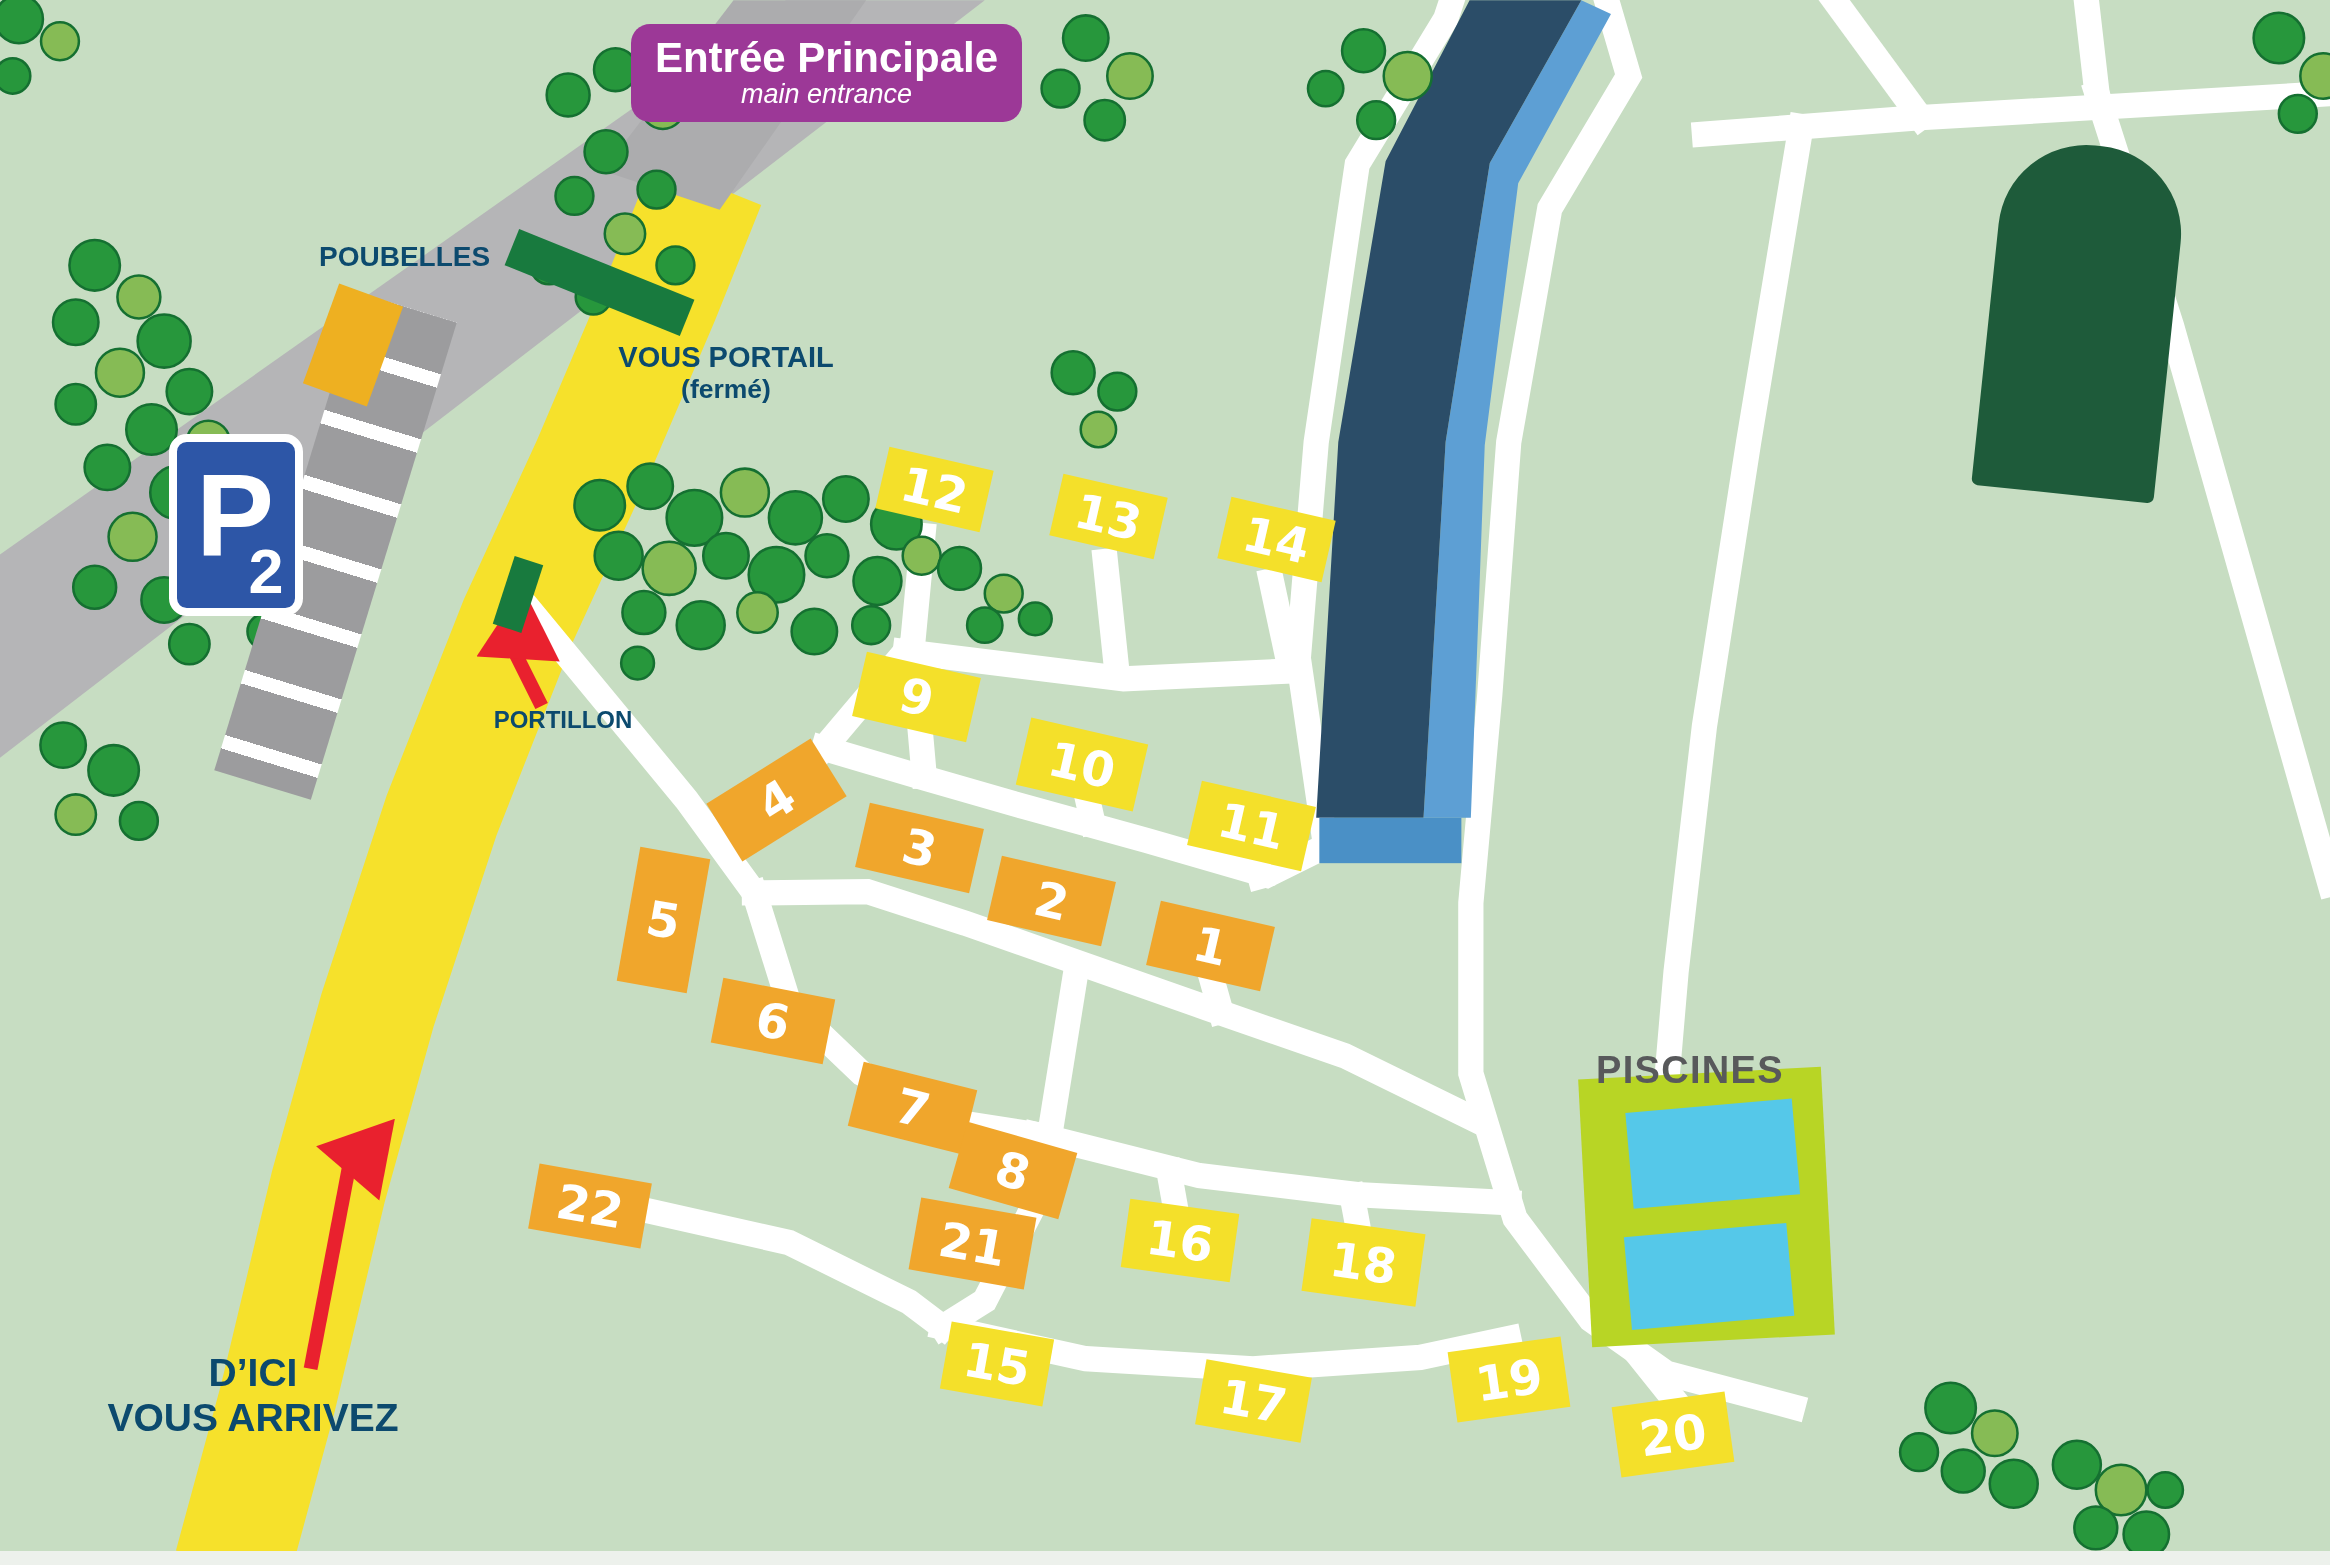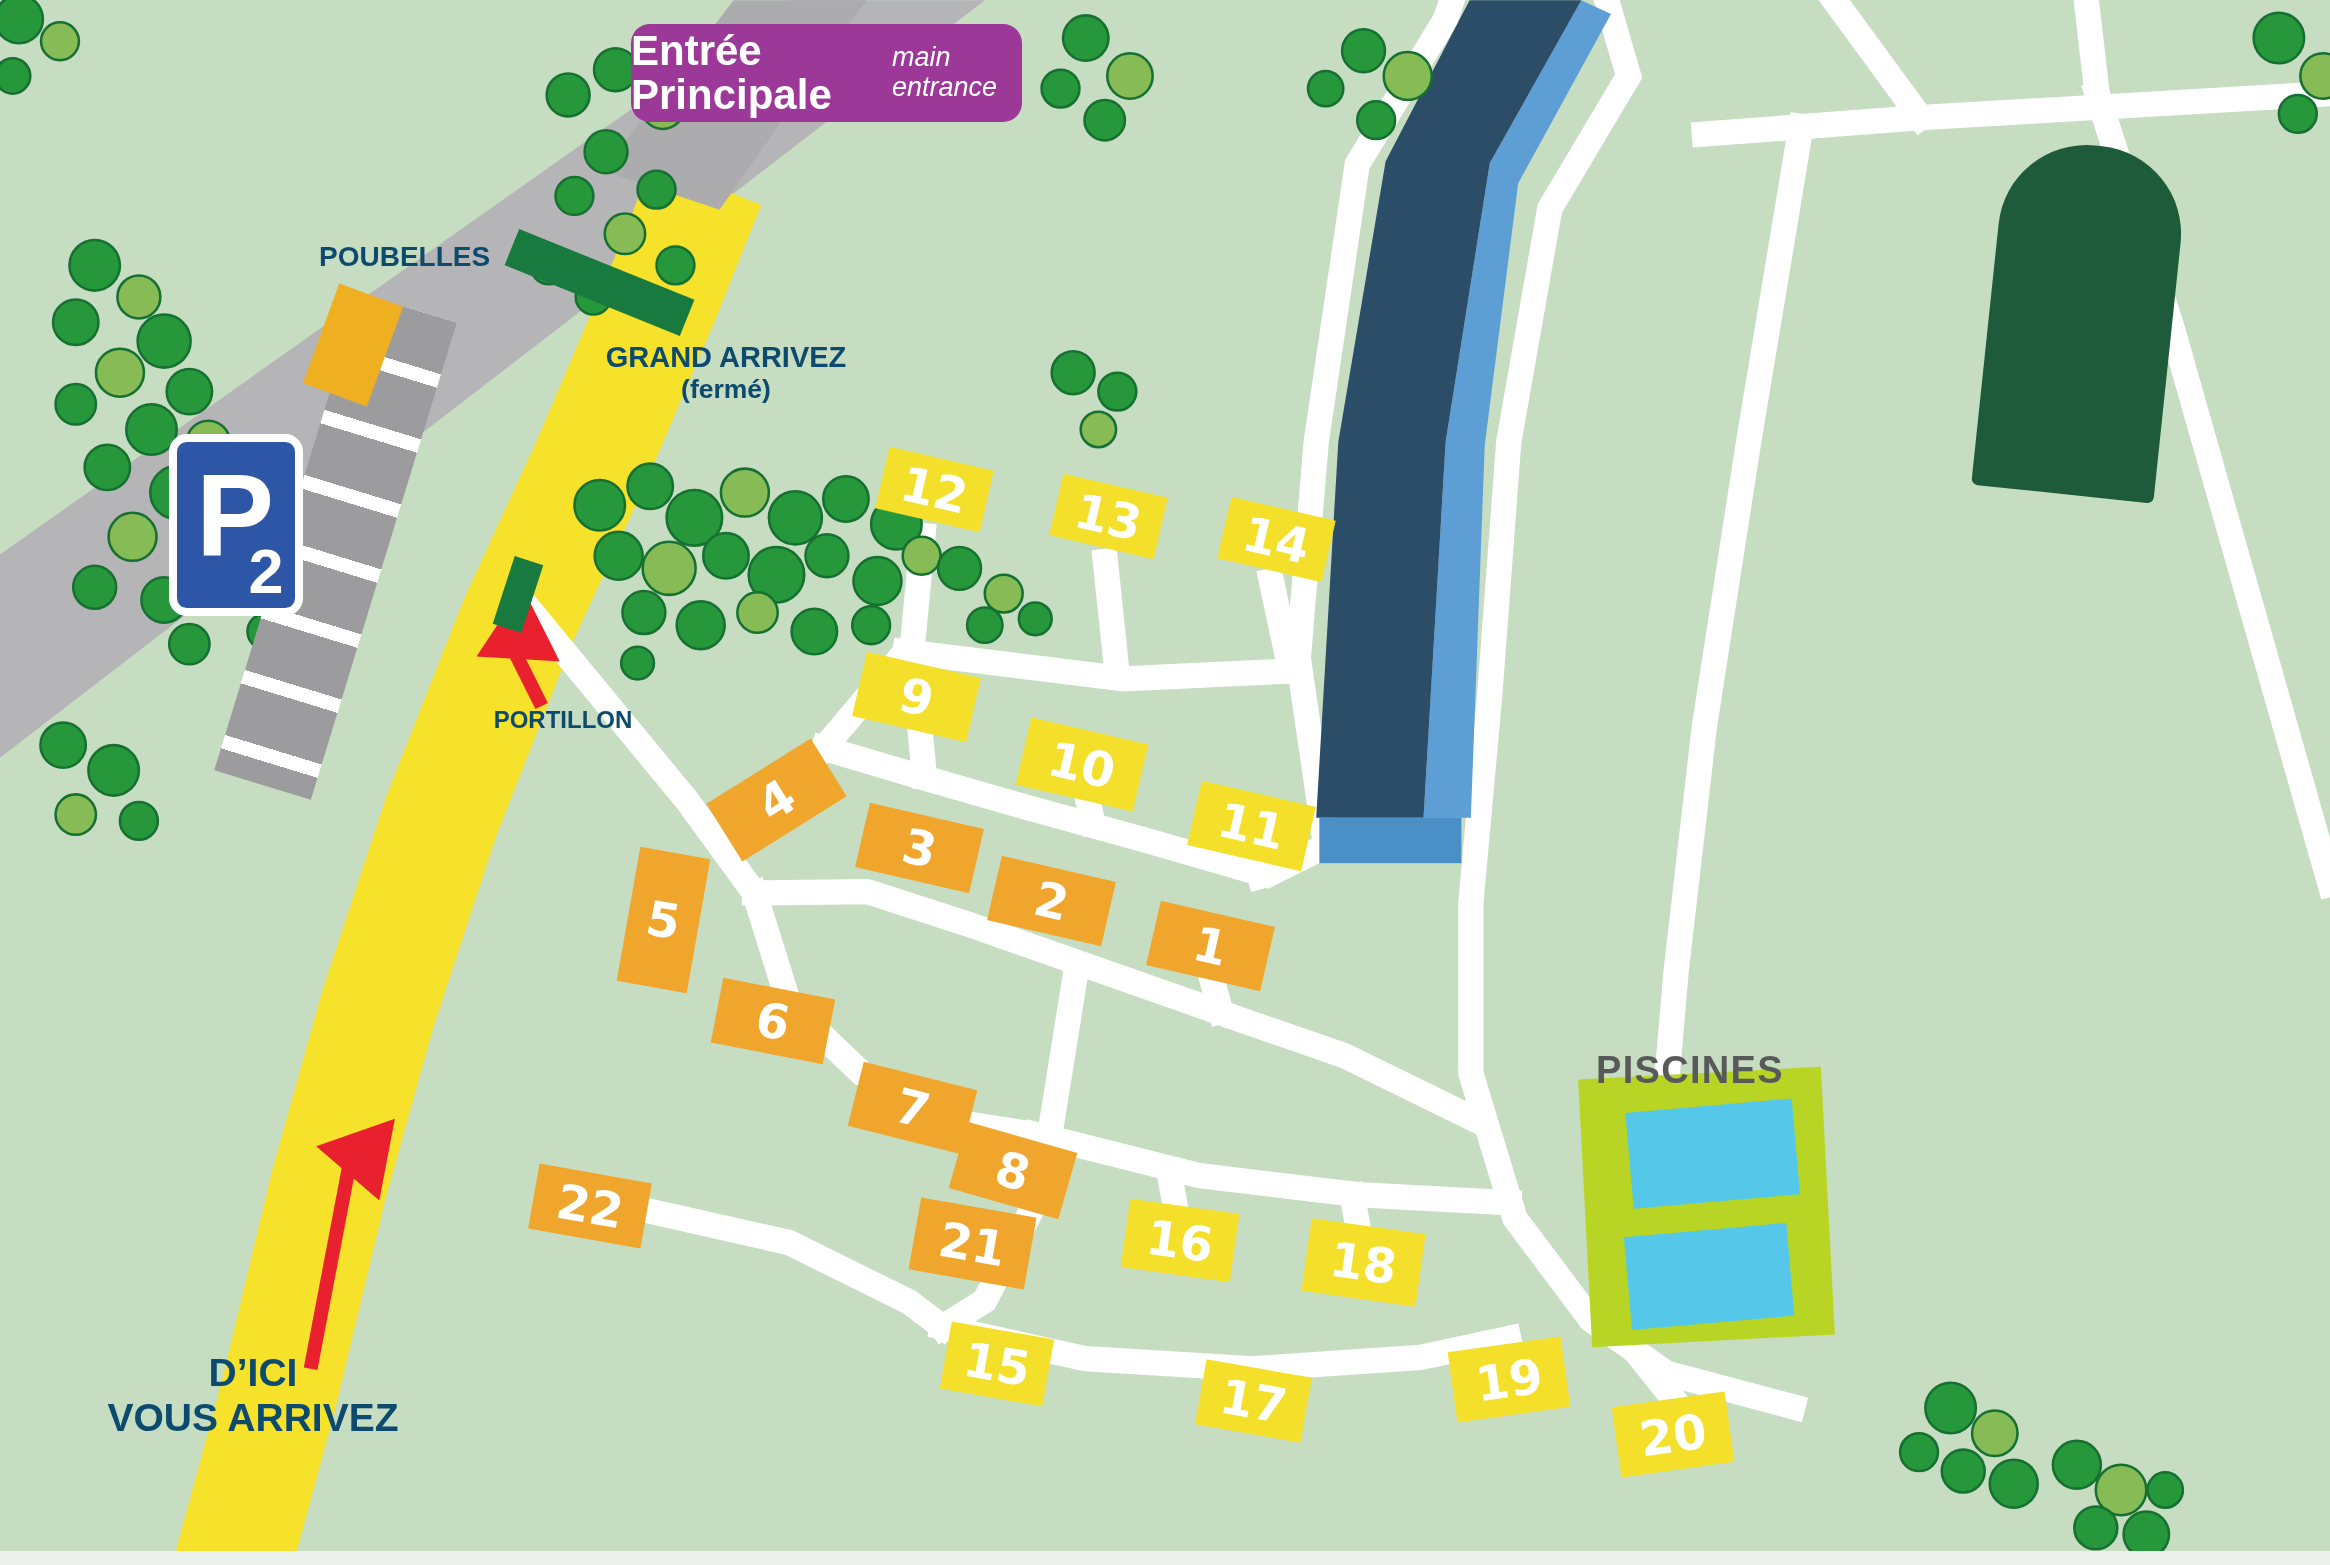--- a/index.html
+++ b/index.html
@@ -13,21 +13,21 @@
   .plot.yellow{background:#f4e02a;}
   .plot.orange{background:#f0a62c;}
   
   .redlabel{position:absolute;color:#0c4a6e;font-family:Liberation Sans, sans-serif;
             font-weight:bold;z-index:40;white-space:nowrap;line-height:1.15;}
   .graylabel{position:absolute;color:#58595b;font-family:"Liberation Sans",sans-serif;
              font-weight:bold;z-index:40;white-space:nowrap;letter-spacing:1.9px;}
   .center{transform:translate(-50%,0);text-align:center;}
   
   #banner{left:631px;top:24px;width:391px;height:98px;background:#9c3897;border-radius:19px;
-          z-index:50;display:flex;flex-direction:row;align-items:center;justify-content:center;color:#fff;}
+          z-index:50;display:flex;flex-direction:column;align-items:center;justify-content:center;color:#fff;}
   #banner .t1{font-size:42px;font-weight:bold;line-height:1.05;}
   #banner .t2{font-size:27px;font-style:italic;line-height:1.1;}
   
   #parking{left:285px;top:297px;width:101px;height:499px;z-index:10;
            background:repeating-linear-gradient(to bottom,#9c9c9e 0 54px,#ffffff 54px 68px);
            transform:rotate(17deg);}
   #poubellesRect{left:319px;top:292px;width:68px;height:106px;background:#eeb021;
                  transform:rotate(20deg);z-index:11;}
   #p2sign{left:169px;top:434px;width:134px;height:182px;background:#2d56a7;border:8.8px solid #fff;
           border-radius:17.7px;z-index:45;box-sizing:border-box;}
@@ -215,21 +215,21 @@
     <span class="two">2</span>
   </div>
 
   <div id="banner" class="abs">
     <div class="t1">Entrée Principale</div>
     <div class="t2">main entrance</div>
   </div>
 
   <div class="redlabel" style="left:319px;top:241px;font-size:28px;">POUBELLES</div>
   <div class="redlabel center" style="left:726px;top:341px;font-size:29px;">
-    <div>GRAND ARRIVEZ</div>
+    <div>VOUS PORTAIL</div>
     <div style="font-size:26.5px;">(fermé)</div>
   </div>
   <div class="redlabel center" style="left:563px;top:706px;font-size:24px;">PORTILLON</div>
   <div class="redlabel center" style="left:253px;top:1351px;font-size:39px;">
     <div>D’ICI</div>
     <div>VOUS ARRIVEZ</div>
   </div>
   <div class="graylabel" style="left:1596px;top:1049px;font-size:38px;letter-spacing:1.3px;">PISCINES</div>
 
   <div id="plotLayer">

